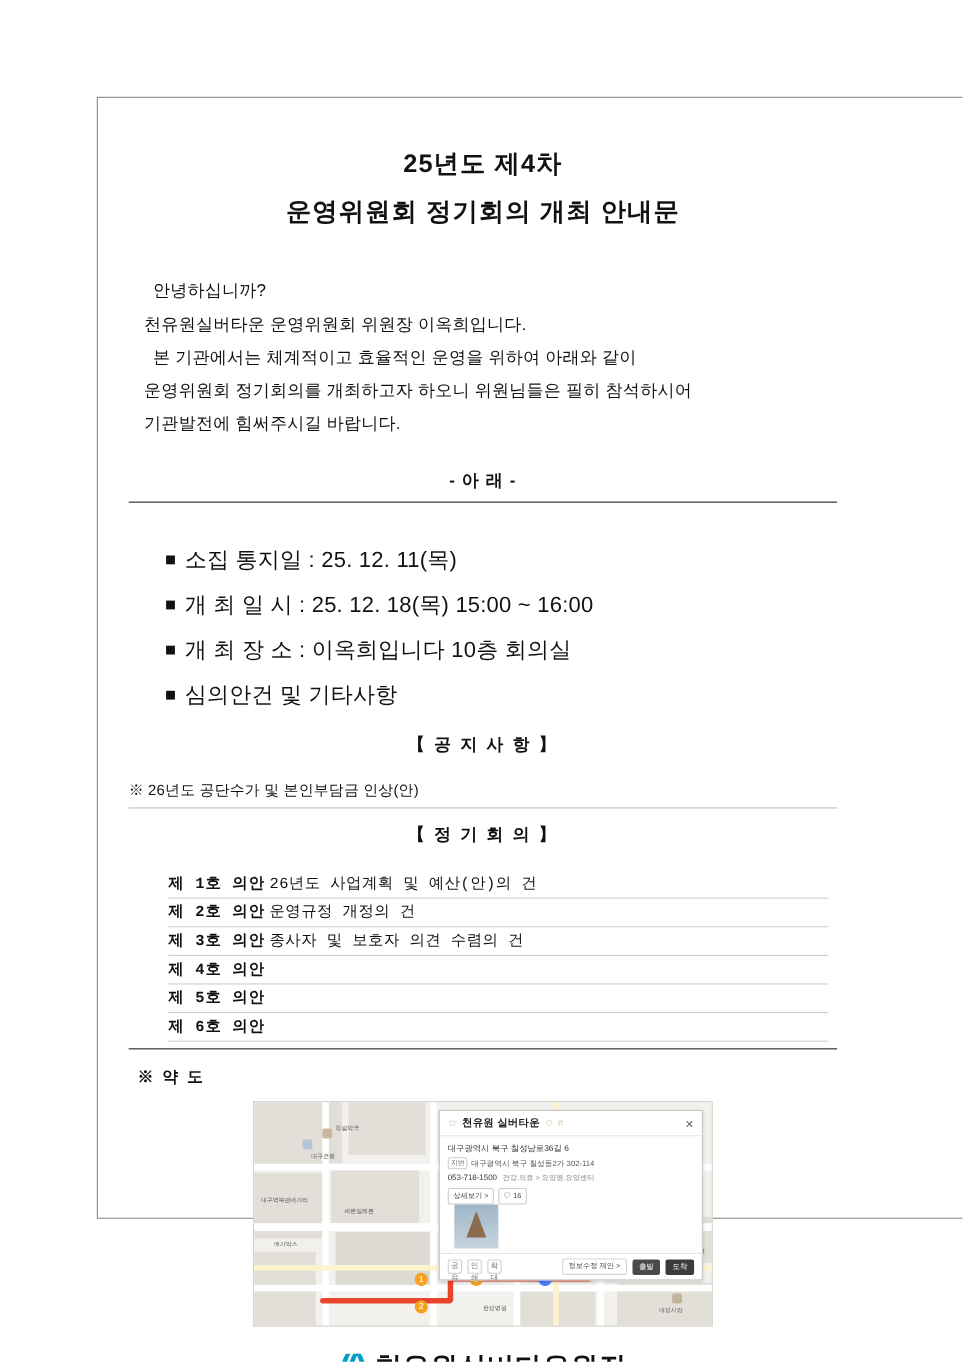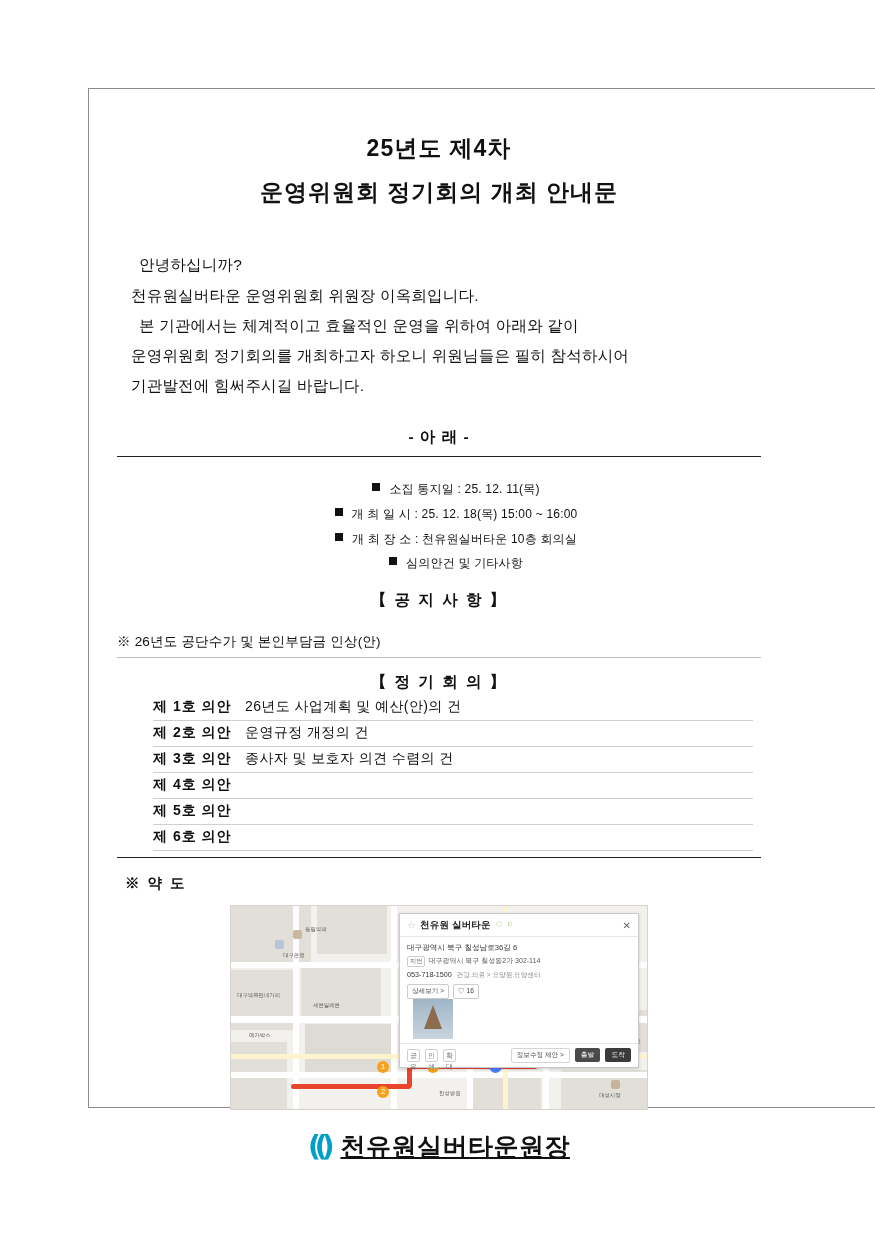--- a/index.html
+++ b/index.html
@@ -77,26 +77,25 @@
     border-top: 1.6px solid #222;
     margin: 8px 0 0 0;
   }
   .rule-thick-bottom {
     border: 0;
     border-top: 1.6px solid #222;
     margin: 6px 0 0 0;
   }
 
   .bullets {
-    margin-top: 20px;
+    margin-top: 32px;
     padding-left: 34px;
-    font-size: 12px;
+    font-size: 20px;
     line-height: 2.05;
     letter-spacing: 0.2px;
-    text-align: center;
   }
   .bullets .row {
     display: block;
   }
   .sq {
     display: inline-block;
     width: 8px;
     height: 8px;
     background: #111;
     margin-right: 9px;
@@ -114,23 +113,24 @@
   .notice-line {
     text-align: left;
     font-size: 13.5px;
     margin-top: 22px;
     padding-bottom: 6px;
     border-bottom: 1px solid #bdbdbd;
     letter-spacing: 0.2px;
   }
 
   .agenda {
-    margin-top: 2px;
+    margin-top: 21px;
     padding-left: 36px;
     padding-right: 8px;
+    font-family: Liberation Mono, monospace;
   }
   .agenda-row {
     display: flex;
     align-items: flex-end;
     border-bottom: 1px solid #cfcfcf;
     padding: 3px 0 4px 0;
     font-size: 14px;
   }
   .agenda-no {
     font-weight: bold;
@@ -362,21 +362,21 @@
       <p>운영위원회 정기회의를 개최하고자 하오니 위원님들은 필히 참석하시어</p>
       <p>기관발전에 힘써주시길 바랍니다.</p>
     </div>
 
     <div class="arae">- 아        래 -</div>
     <hr class="rule-thick">
 
     <div class="bullets">
       <span class="row"><span class="sq"></span><span>소집 통지일 : 25. 12. 11(목)</span></span>
       <span class="row"><span class="sq"></span><span>개 최 일 시 : 25. 12. 18(목)  15:00 ~ 16:00</span></span>
-      <span class="row"><span class="sq"></span><span>개 최 장 소 : 천유원실버타운 10층 회의실</span></span>
+      <span class="row"><span class="sq"></span><span>개 최 장 소 : 이옥희입니다 10층 회의실</span></span>
       <span class="row"><span class="sq"></span><span>심의안건 및 기타사항</span></span>
     </div>
 
     <div class="section-head">【 공 지 사 항 】</div>
     <div class="notice-line">※ 26년도 공단수가 및 본인부담금 인상(안)</div>
 
     <div class="section-head">【 정 기 회 의 】</div>
 
     <div class="agenda">
       <div class="agenda-row">

